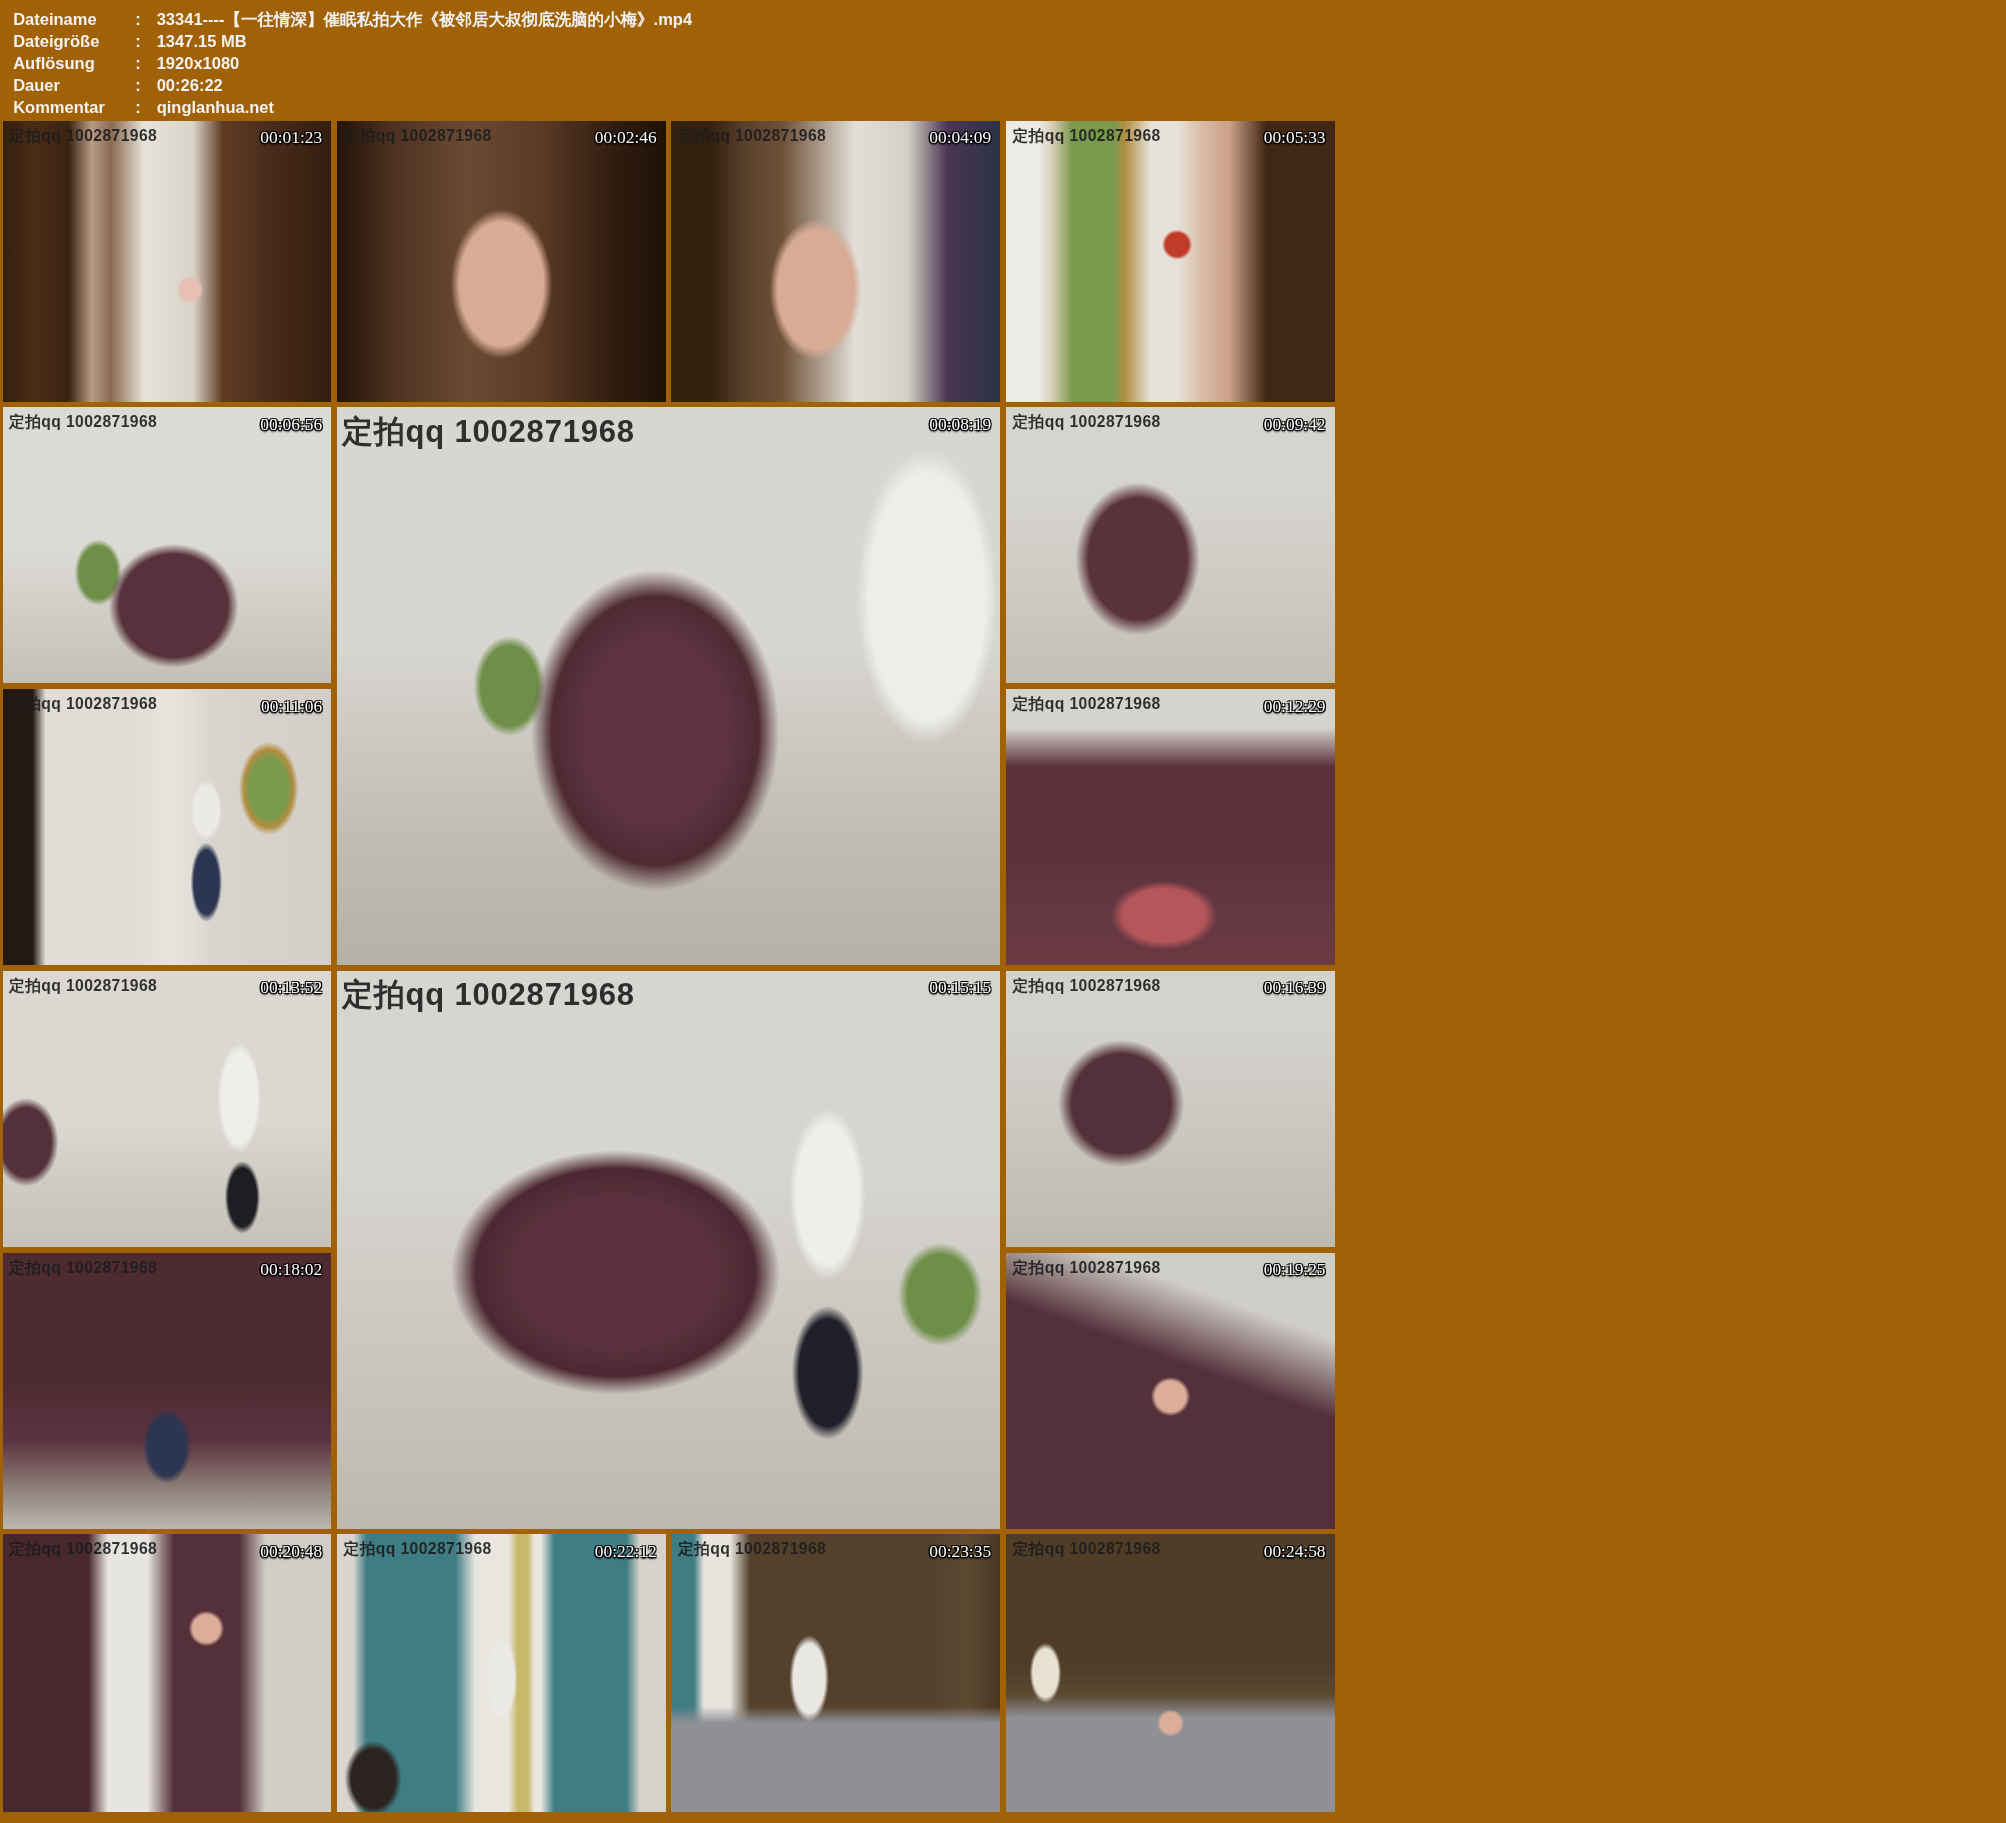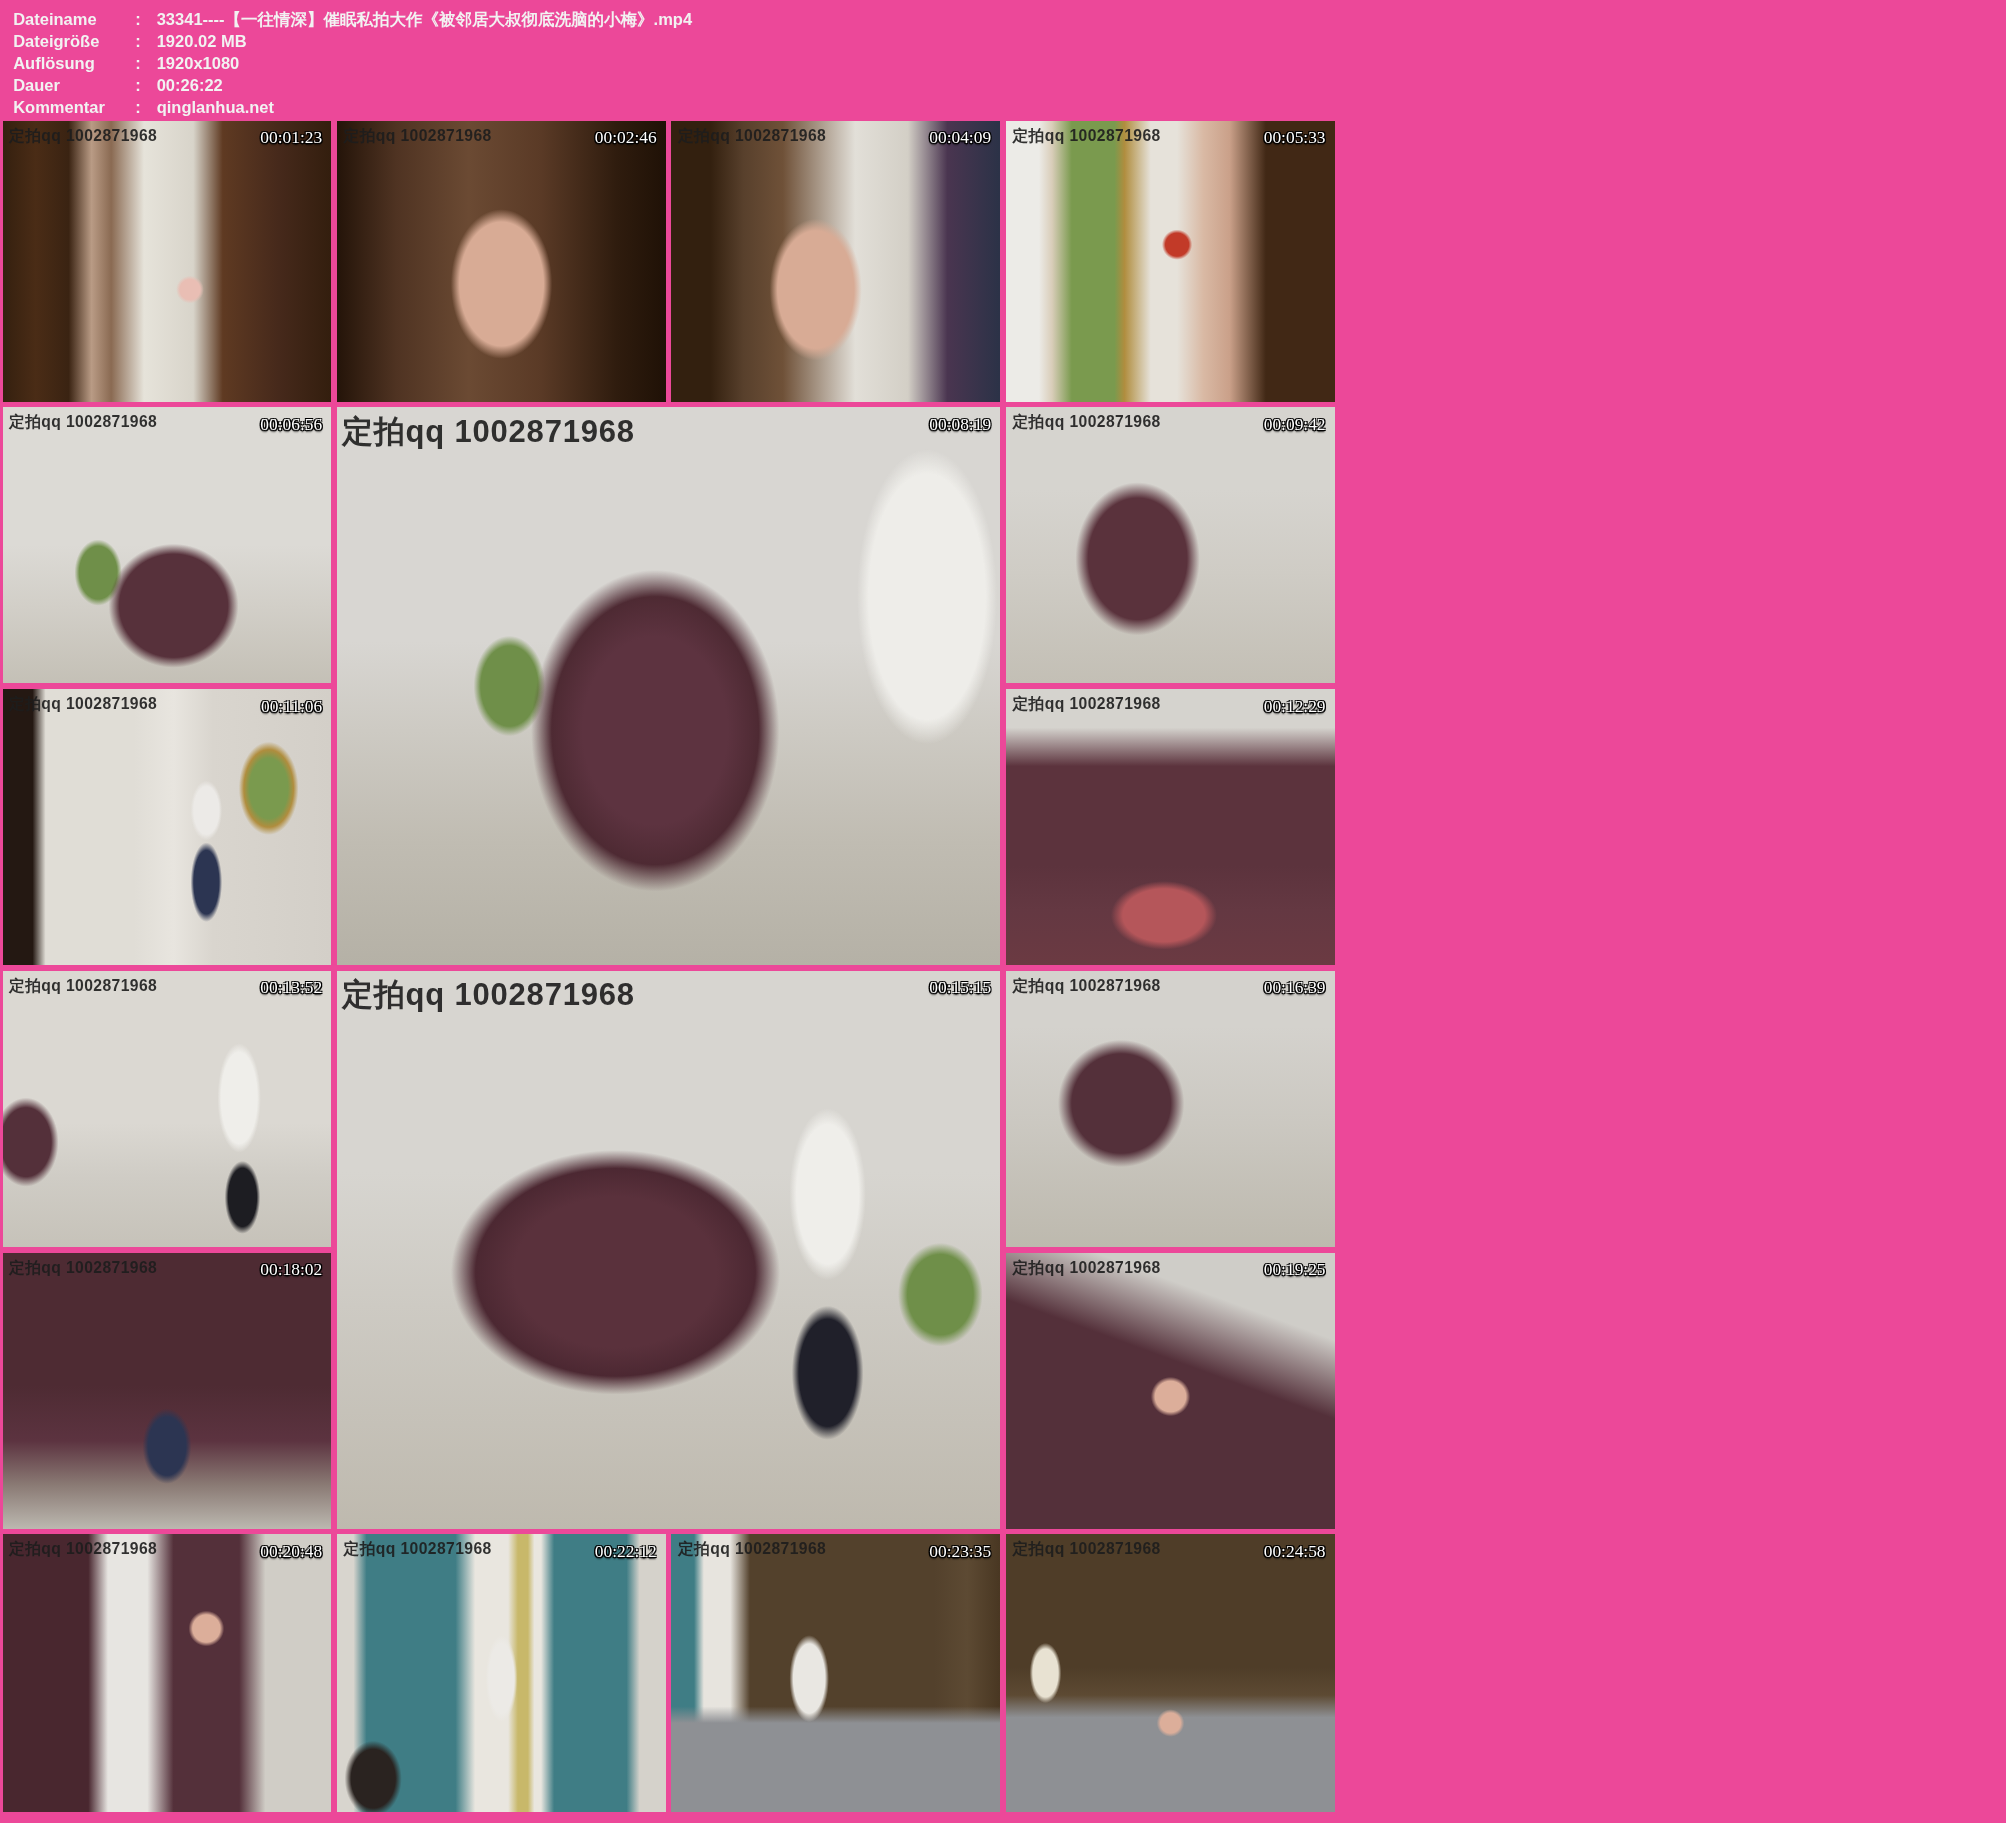--- a/index.html
+++ b/index.html
@@ -1,18 +1,18 @@
 <!DOCTYPE html>
 <html style="font-size:13.2px"><head>
 <meta charset="utf-8">
 <style>
   html,body{margin:0;padding:0;background:#1c1c1c;}
   .sheet{
     position:relative;width:2006px;height:1823px;
-    background:#ec4899;overflow:hidden;
+    background:#a16207;overflow:hidden;
     font-family:"Liberation Sans","DejaVu Sans",sans-serif;
   }
   
   .header{height:118px;padding:8.3px 0 0 13.2px;box-sizing:border-box;}
   .hrow{display:flex;align-items:baseline;height:22px;line-height:22px;
         color:#f2f2f2;font-size:16.5px;font-weight:bold;}
   .hlabel{display:inline-block;width:122px;}
   .hsep{display:inline-block;width:21.5px;}
   .hval{white-space:nowrap;}
   
@@ -124,21 +124,21 @@
 
   <div class="header">
     <div class="hrow">
       <span class="hlabel">Dateiname</span>
         <span class="hsep">:</span>
         <span class="hval">33341----【一往情深】催眠私拍大作《被邻居大叔彻底洗脑的小梅》.mp4</span>
     </div>
     <div class="hrow">
       <span class="hlabel">Dateigröße</span>
         <span class="hsep">:</span>
-        <span class="hval">1920.02 MB</span>
+        <span class="hval">1347.15 MB</span>
     </div>
     <div class="hrow">
       <span class="hlabel">Auflösung</span>
         <span class="hsep">:</span>
         <span class="hval">1920x1080</span>
     </div>
     <div class="hrow">
       <span class="hlabel">Dauer</span>
         <span class="hsep">:</span>
         <span class="hval">00:26:22</span>

